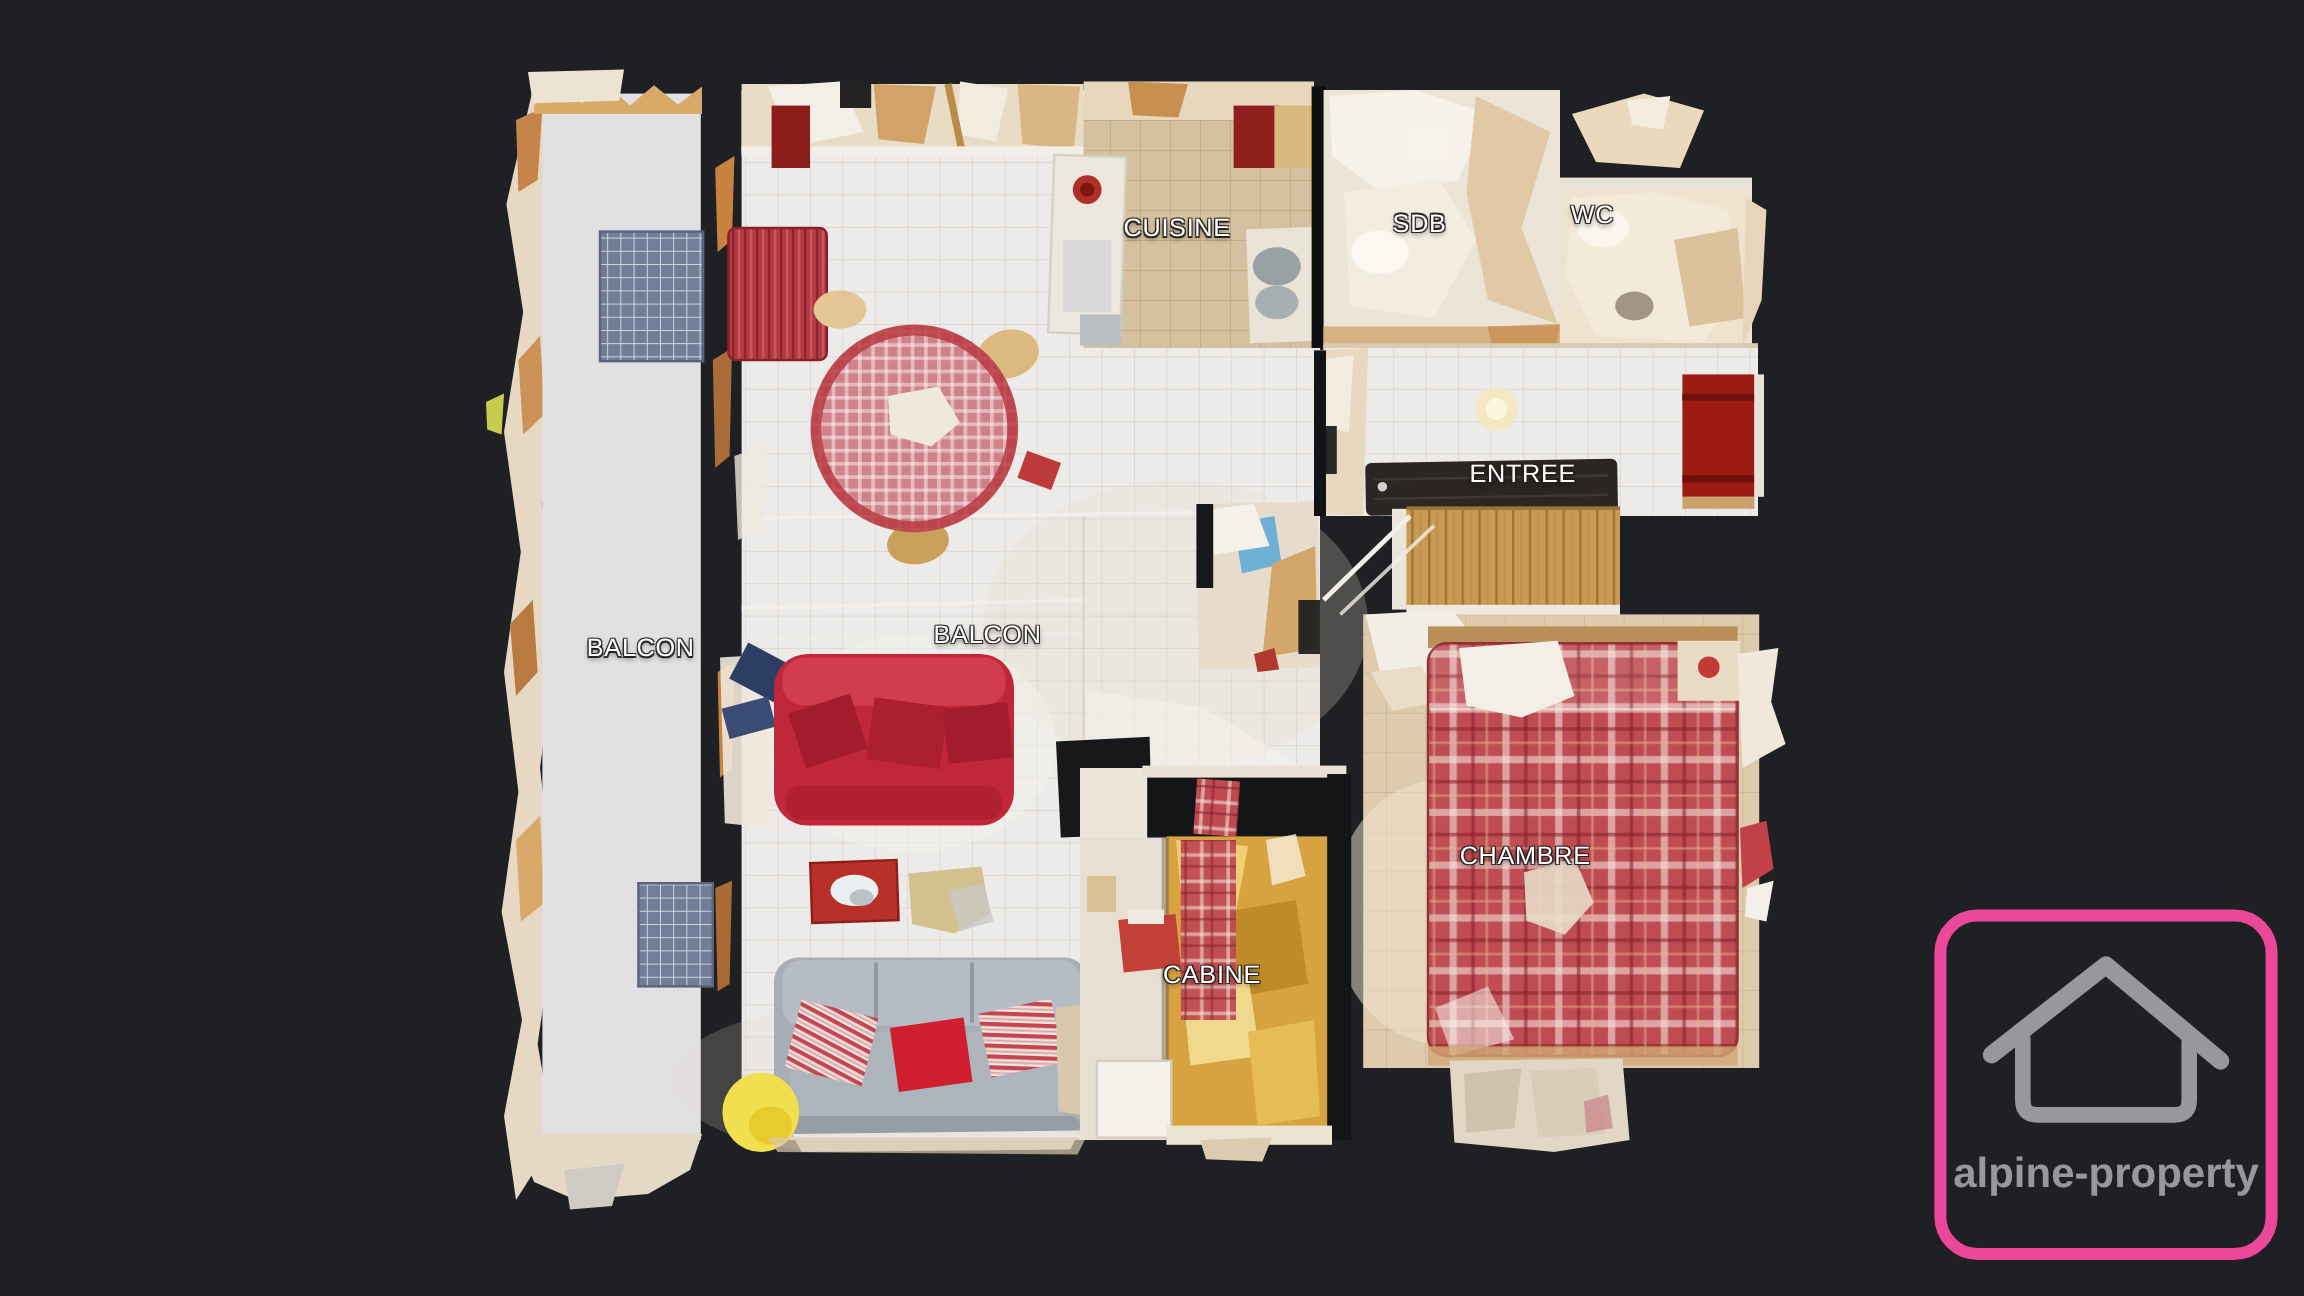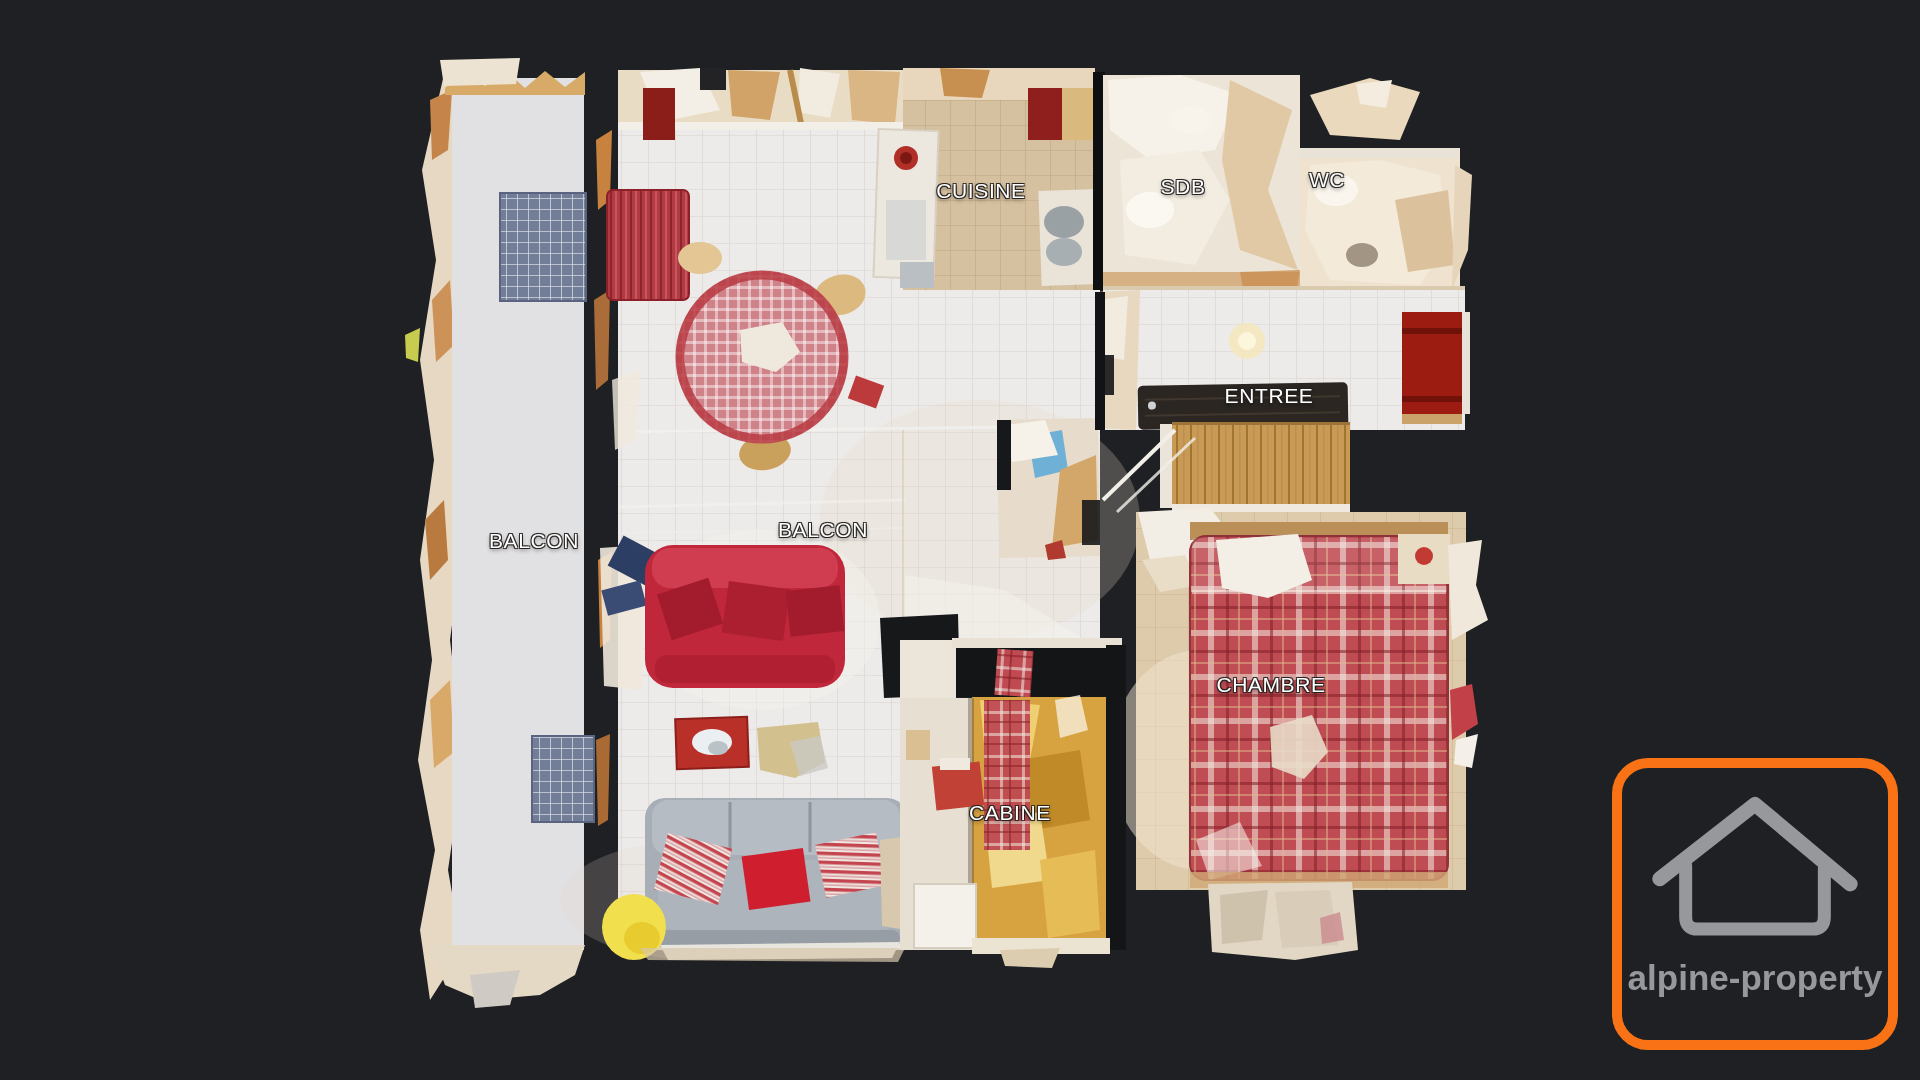--- a/index.html
+++ b/index.html
@@ -7,21 +7,21 @@
   .plan{position:absolute;left:0;top:0;width:1920px;height:1080px;}
   .room-label{
     position:absolute;transform:translate(-50%,-50%);
     color:#ffffff;font-weight:normal;font-size:21px;letter-spacing:.6px;white-space:nowrap;
     text-shadow:-1px -1px 0 rgba(35,32,30,.9),1px -1px 0 rgba(35,32,30,.9),
                 -1px 1px 0 rgba(35,32,30,.9),1px 1px 0 rgba(35,32,30,.9),
                  0 2px 4px rgba(0,0,0,.55);
   }
   .watermark{
     position:absolute;left:1612px;top:758px;width:286px;height:292px;
-    border:10px solid #f97316;border-radius:36px;box-sizing:border-box;
+    border:10px solid #ec4899;border-radius:36px;box-sizing:border-box;
     display:flex;flex-direction:column;align-items:center;padding-top:24px;
   }
   .watermark .brand{color:#97989b;font-weight:bold;font-size:35px;margin-top:14px;letter-spacing:0;}
 </style>
 </head>
 <body>
 
 <div class="stage">
 
   <div class="plan">
@@ -313,21 +313,21 @@
     <rect x="1095" y="292" width="10" height="138" fill="#121316"></rect>
   </svg>
   </div>
 
   <div class="room-label" style="left:512px;top:541px;padding-left:44px;">BALCON</div>
   <div class="room-label" style="left:823px;top:530px;">BALCON</div>
   <div class="room-label" style="left:981px;top:191px;">CUISINE</div>
   <div class="room-label" style="left:1183px;top:187px;">SDB</div>
   <div class="room-label" style="left:1327px;top:180px;">WC</div>
   <div class="room-label" style="left:1269px;top:396px;">ENTREE</div>
-  <div class="room-label" style="left:1271px;top:685px;">CHAMBRE</div>
+  <div class="room-label" style="left:1271px;top:714px;">CHAMBRE</div>
   <div class="room-label" style="left:1010px;top:813px;text-align:right;">CABINE</div>
 
   <div class="watermark">
     <svg width="208" height="152" viewBox="0 0 240 175">
       <g fill="none" stroke="#97989b" stroke-linecap="round" stroke-linejoin="round">
         <path d="M40,84 L40,144 Q40,158 54,158 L186,158 Q200,158 200,144 L200,88" stroke-width="15"></path>
         <path d="M10,100 L120,14 L230,106" stroke-width="17"></path>
       </g>
     </svg>
     <div class="brand">alpine-property</div>

